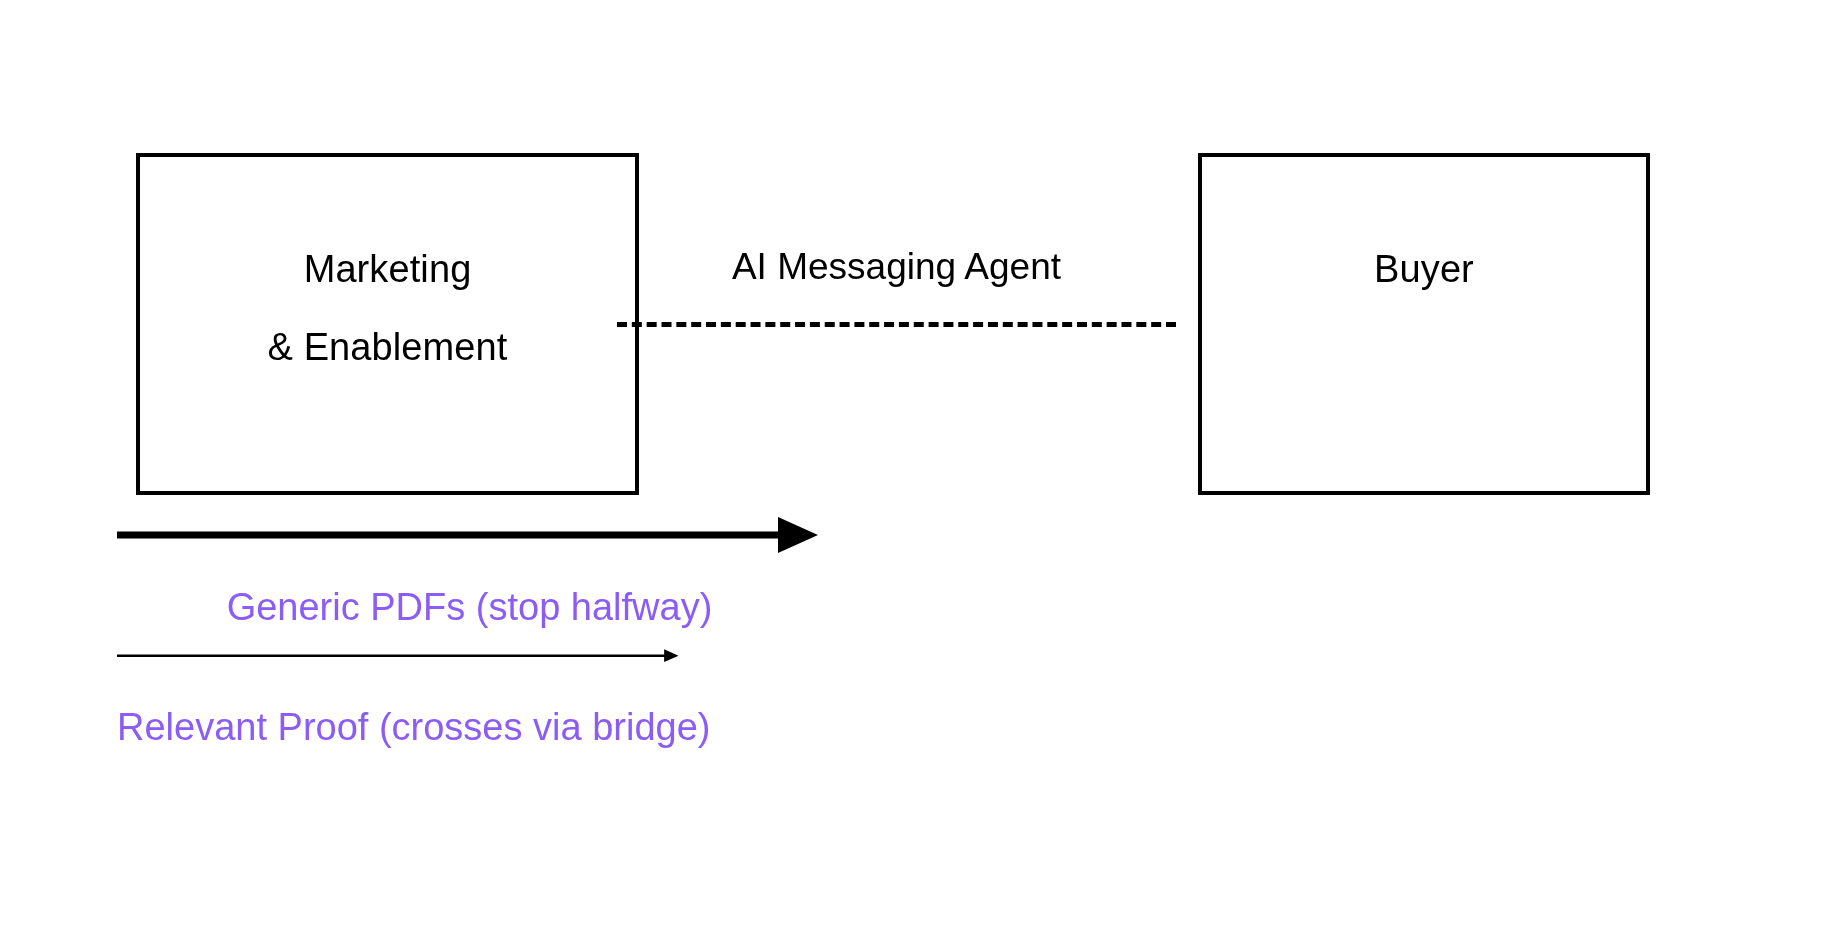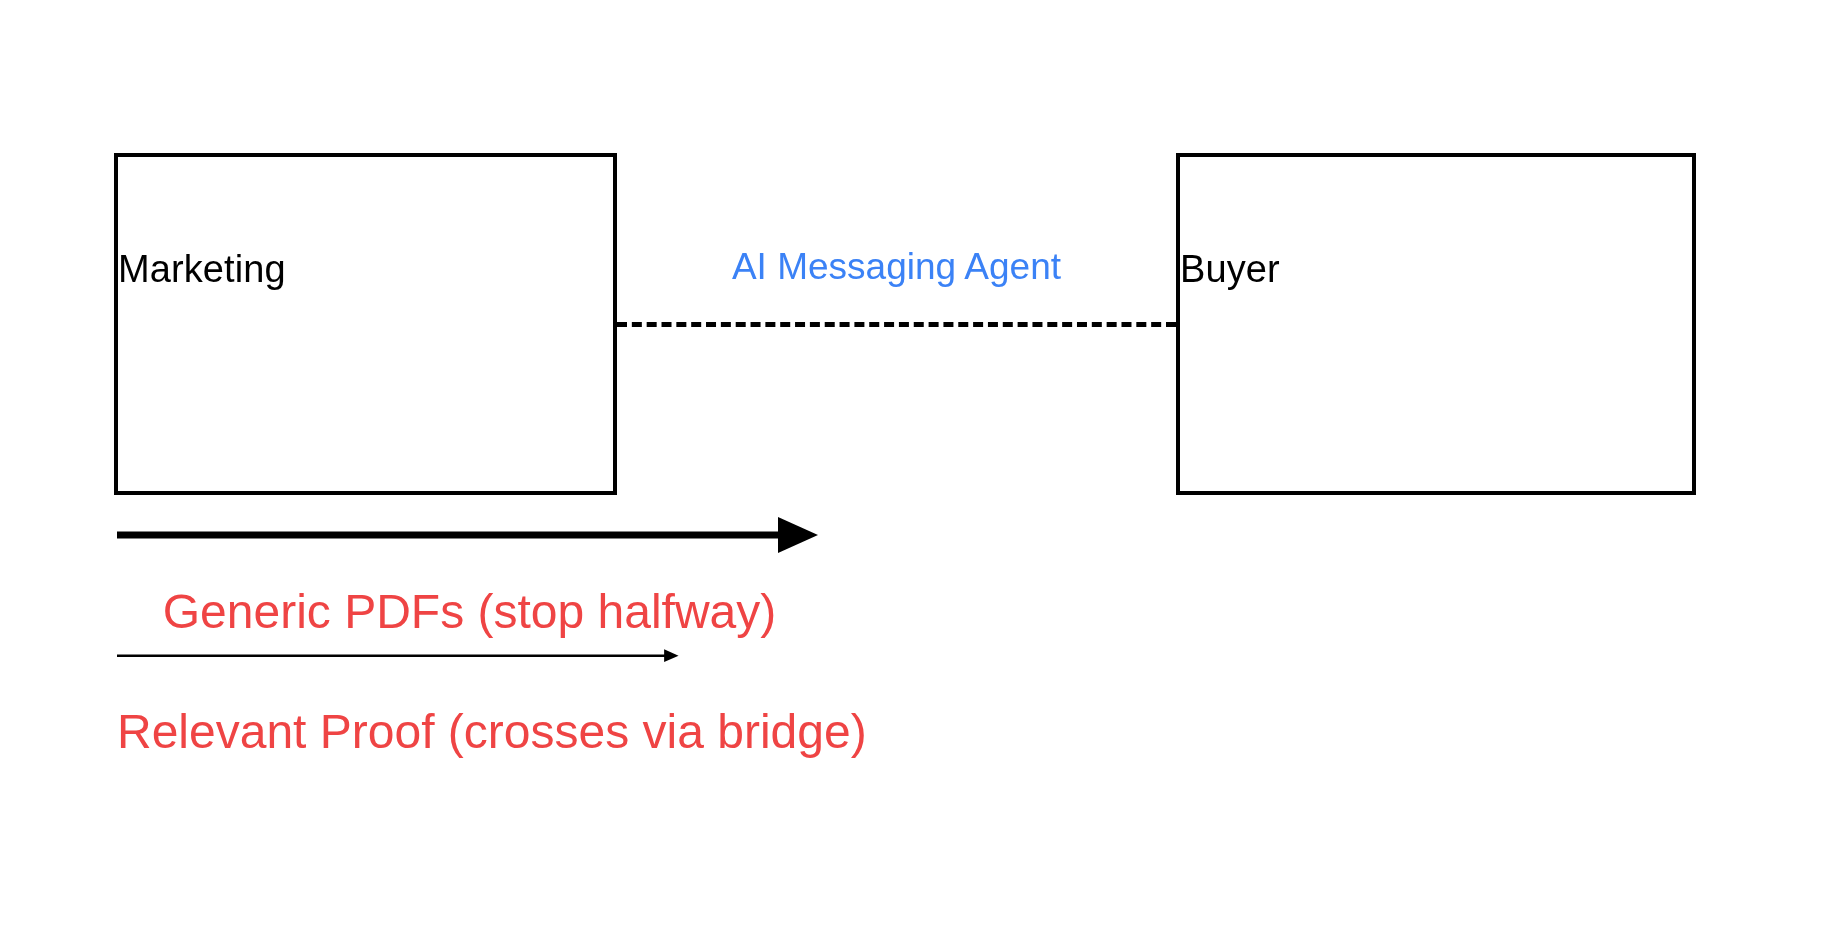--- a/index.html
+++ b/index.html
@@ -19,33 +19,35 @@
     overflow: hidden;
   }
 
   
   .node-box {
     position: absolute;
     box-sizing: border-box;
     border: 4px solid #000000;
     background: #ffffff;
     display: flex;
-    align-items: flex-start;
+    flex-direction: column;
+    align-items: center;
     justify-content: flex-start;
+    margin-left: 22px;
   }
   #box-marketing {
     left: 114px;
     top: 153px;
     width: 503px;
     height: 342px;
   }
   #box-buyer {
     left: 1176px;
     top: 153px;
-    width: 520px;
+    width: 452px;
     height: 342px;
   }
   .node-line {
     font-size: 38px;
     line-height: 1;
     letter-spacing: 0.1px;
     white-space: nowrap;
     color: #000000;
   }
   .node-line.l1 { margin-top: 93px; }
@@ -62,21 +64,21 @@
   }
   #bridge-label {
     position: absolute;
     left: 617px;
     top: 248px;
     width: 559px;
     text-align: center;
     font-size: 37px;
     line-height: 1;
     white-space: nowrap;
-    color: #3b82f6;
+    color: #000000;
   }
 
   
   .arrow-svg {
     position: absolute;
     overflow: visible;
   }
   #arrow-generic-svg {
     left: 117px;
     top: 515px;
@@ -84,24 +86,24 @@
     height: 42px;
   }
   #arrow-proof-svg {
     left: 117px;
     top: 635px;
     width: 563px;
     height: 42px;
   }
   .arrow-caption {
     position: absolute;
-    font-size: 48px;
+    font-size: 38px;
     line-height: 1;
     white-space: nowrap;
-    color: #ef4444;
+    color: #8b5cf6;
   }
   #caption-generic {
     left: 117px;
     top: 588px;
     width: 705px;
     text-align: center;
   }
   #caption-proof {
     left: 117px;
     top: 708px;
@@ -109,20 +111,21 @@
     text-align: left;
   }
 </style>
 </head>
 <body>
 
 <div id="canvas">
 
   <div class="node-box" id="box-marketing">
     <div class="node-line l1">Marketing</div>
+    <div class="node-line l2">&amp; Enablement</div>
   </div>
 
   <div class="node-box" id="box-buyer">
     <div class="node-line l1">Buyer</div>
   </div>
 
   <div id="bridge-line"></div>
   <div id="bridge-label">AI Messaging Agent</div>
 
   <svg class="arrow-svg" id="arrow-generic-svg" viewBox="0 0 705 42">

